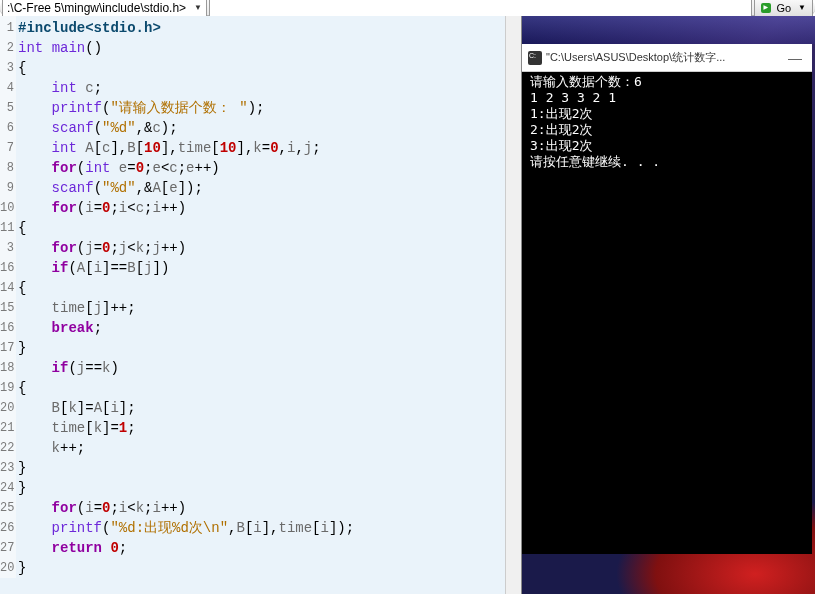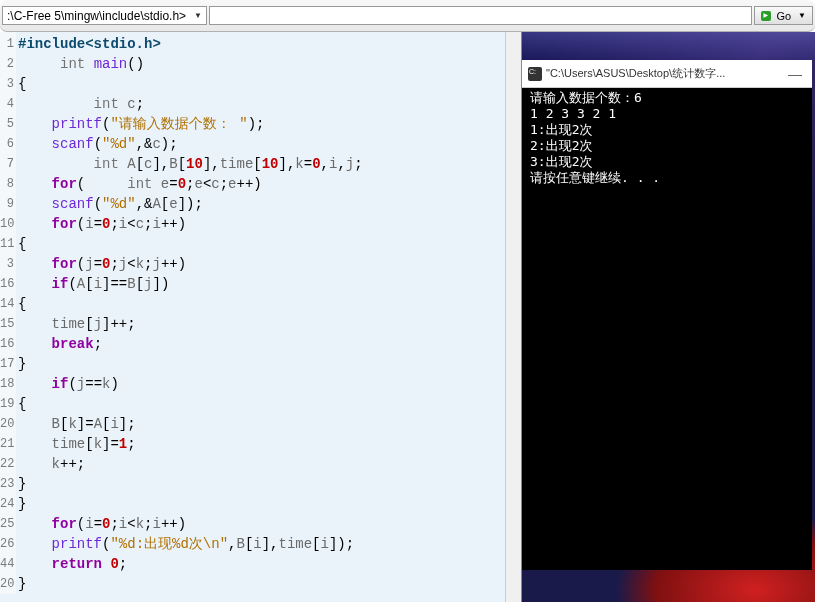--- a/index.html
+++ b/index.html
@@ -1,32 +1,32 @@
 <!DOCTYPE html>
 <html><head>
 <meta charset="utf-8">
 <style>
 * { margin: 0; padding: 0; box-sizing: border-box; }
 body { font-family: "Consolas", "Courier New", monospace; font-size: 13px; background: #fff; width: 815px; height: 602px; overflow: hidden; position: relative; }
-.toolbar { height: 32px; background: linear-gradient(#f8f8f8, #e8e8e8); border-bottom: 1px solid #b0b0b0; display: flex; align-items: center; padding: 0 2px; gap: 2px; font-family: "Segoe UI", sans-serif; font-size: 12px; border-radius: 7px; }
+.toolbar { height: 16px; background: linear-gradient(#f8f8f8, #e8e8e8); border-bottom: 1px solid #b0b0b0; display: flex; align-items: center; padding: 0 2px; gap: 2px; font-family: "Segoe UI", sans-serif; font-size: 12px; border-radius: 7px; }
 .path-dropdown { background: #fff; border: 1px solid #999; padding: 1px 4px; height: 19px; display: flex; align-items: center; width: 205px; justify-content: space-between; }
 .path-dropdown .chev { font-size: 8px; color: #333; }
 .search-input { flex: 1; background: #fff; border: 1px solid #999; height: 19px; padding: 0 4px; }
 .go-btn { background: linear-gradient(#fafafa, #e0e0e0); border: 1px solid #999; height: 19px; padding: 0 6px; display: flex; align-items: center; gap: 5px; font-size: 11px; }
 .go-icon { width: 10px; height: 10px; background: #2a9d2a; border-radius: 2px; display: inline-block; position: relative; }
 .go-icon::after { content: "▶"; position: absolute; color: #fff; font-size: 6px; left: 2px; top: 0; }
 .go-chev { font-size: 8px; margin-left: 2px; }
 
 .main-area { display: flex; height: 578px; }
 .editor { width: 522px; background: #eaf3fa; border-right: 1px solid #888; overflow: hidden; position: relative; }
 .gutter { position: absolute; left: 0; top: 0; width: 16px; background: #f4f8fb; color: #7a7a7a; text-align: right; padding-top: 2px; font-size: 12px; line-height: 20px; }
 .gutter div { padding-right: 2px; }
 .code { position: absolute; left: 18px; top: 2px; font-family: Consolas, "Courier New", monospace; font-size: 14px; line-height: 20px; white-space: pre; }
 .k-pre { color: #0c4a6e; font-weight: bold; }
-.k-type { color: #737373; margin-left: 42px; }
+.k-type { color: #6d28d9; }
 .k-kw { color: #9000a0; font-weight: bold; }
 .k-fn { color: #6d28d9; }
 .k-str { color: #b07000; }
 .k-num { color: #c00000; font-weight: bold; }
 .k-var { color: #6a6a6a; }
 .k-op { color: #000; }
 .k-pun { color: #000; }
 .scrollbar-v { position: absolute; right: 0; top: 0; bottom: 0; width: 16px; background: #f0f0f0; border-left: 1px solid #ccc; }
 
 .right-pane { flex: 1; background: #1a1a4a; position: relative; }
@@ -80,21 +80,21 @@
         <div>17</div>
         <div>18</div>
         <div>19</div>
         <div>20</div>
         <div>21</div>
         <div>22</div>
         <div>23</div>
         <div>24</div>
         <div>25</div>
         <div>26</div>
-        <div>44</div>
+        <div>27</div>
         <div>20</div>
       </div>
     <div class="code" id="codebody"><div><span class="k-pre">#include&lt;stdio.h&gt;</span></div><div><span class="k-type">int</span><span class="k-op"> </span><span class="k-fn">main</span><span class="k-pun">()</span></div><div><span class="k-pun">{</span></div><div><span class="k-op">    </span><span class="k-type">int</span><span class="k-op"> </span><span class="k-var">c</span><span class="k-pun">;</span></div><div><span class="k-op">    </span><span class="k-fn">printf</span><span class="k-pun">(</span><span class="k-str">"请输入数据个数：</span><span class="k-op"> </span><span class="k-str">"</span><span class="k-pun">);</span></div><div><span class="k-op">    </span><span class="k-fn">scanf</span><span class="k-pun">(</span><span class="k-str">"%d"</span><span class="k-pun">,&amp;</span><span class="k-var">c</span><span class="k-pun">);</span></div><div><span class="k-op">    </span><span class="k-type">int</span><span class="k-op"> </span><span class="k-var">A</span><span class="k-pun">[</span><span class="k-var">c</span><span class="k-pun">],</span><span class="k-var">B</span><span class="k-pun">[</span><span class="k-num">10</span><span class="k-pun">],</span><span class="k-var">time</span><span class="k-pun">[</span><span class="k-num">10</span><span class="k-pun">],</span><span class="k-var">k</span><span class="k-pun">=</span><span class="k-num">0</span><span class="k-pun">,</span><span class="k-var">i</span><span class="k-pun">,</span><span class="k-var">j</span><span class="k-pun">;</span></div><div><span class="k-op">    </span><span class="k-kw">for</span><span class="k-pun">(</span><span class="k-type">int</span><span class="k-op"> </span><span class="k-var">e</span><span class="k-pun">=</span><span class="k-num">0</span><span class="k-pun">;</span><span class="k-var">e</span><span class="k-pun">&lt;</span><span class="k-var">c</span><span class="k-pun">;</span><span class="k-var">e</span><span class="k-pun">++)</span></div><div><span class="k-op">    </span><span class="k-fn">scanf</span><span class="k-pun">(</span><span class="k-str">"%d"</span><span class="k-pun">,&amp;</span><span class="k-var">A</span><span class="k-pun">[</span><span class="k-var">e</span><span class="k-pun">]);</span></div><div><span class="k-op">    </span><span class="k-kw">for</span><span class="k-pun">(</span><span class="k-var">i</span><span class="k-pun">=</span><span class="k-num">0</span><span class="k-pun">;</span><span class="k-var">i</span><span class="k-pun">&lt;</span><span class="k-var">c</span><span class="k-pun">;</span><span class="k-var">i</span><span class="k-pun">++)</span></div><div><span class="k-pun">{</span></div><div><span class="k-op">    </span><span class="k-kw">for</span><span class="k-pun">(</span><span class="k-var">j</span><span class="k-pun">=</span><span class="k-num">0</span><span class="k-pun">;</span><span class="k-var">j</span><span class="k-pun">&lt;</span><span class="k-var">k</span><span class="k-pun">;</span><span class="k-var">j</span><span class="k-pun">++)</span></div><div><span class="k-op">    </span><span class="k-kw">if</span><span class="k-pun">(</span><span class="k-var">A</span><span class="k-pun">[</span><span class="k-var">i</span><span class="k-pun">]==</span><span class="k-var">B</span><span class="k-pun">[</span><span class="k-var">j</span><span class="k-pun">])</span></div><div><span class="k-pun">{</span></div><div><span class="k-op">    </span><span class="k-var">time</span><span class="k-pun">[</span><span class="k-var">j</span><span class="k-pun">]++;</span></div><div><span class="k-op">    </span><span class="k-kw">break</span><span class="k-pun">;</span></div><div><span class="k-pun">}</span></div><div><span class="k-op">    </span><span class="k-kw">if</span><span class="k-pun">(</span><span class="k-var">j</span><span class="k-pun">==</span><span class="k-var">k</span><span class="k-pun">)</span></div><div><span class="k-pun">{</span></div><div><span class="k-op">    </span><span class="k-var">B</span><span class="k-pun">[</span><span class="k-var">k</span><span class="k-pun">]=</span><span class="k-var">A</span><span class="k-pun">[</span><span class="k-var">i</span><span class="k-pun">];</span></div><div><span class="k-op">    </span><span class="k-var">time</span><span class="k-pun">[</span><span class="k-var">k</span><span class="k-pun">]=</span><span class="k-num">1</span><span class="k-pun">;</span></div><div><span class="k-op">    </span><span class="k-var">k</span><span class="k-pun">++;</span></div><div><span class="k-pun">}</span></div><div><span class="k-pun">}</span></div><div><span class="k-op">    </span><span class="k-kw">for</span><span class="k-pun">(</span><span class="k-var">i</span><span class="k-pun">=</span><span class="k-num">0</span><span class="k-pun">;</span><span class="k-var">i</span><span class="k-pun">&lt;</span><span class="k-var">k</span><span class="k-pun">;</span><span class="k-var">i</span><span class="k-pun">++)</span></div><div><span class="k-op">    </span><span class="k-fn">printf</span><span class="k-pun">(</span><span class="k-str">"%d:出现%d次\n"</span><span class="k-pun">,</span><span class="k-var">B</span><span class="k-pun">[</span><span class="k-var">i</span><span class="k-pun">],</span><span class="k-var">time</span><span class="k-pun">[</span><span class="k-var">i</span><span class="k-pun">]);</span></div><div><span class="k-op">    </span><span class="k-kw">return</span><span class="k-op"> </span><span class="k-num">0</span><span class="k-pun">;</span></div><div><span class="k-pun">}</span></div></div>
     <div class="scrollbar-v"></div>
   </div>
 
   <div class="right-pane">
     <div class="desktop-bg"></div>
     <div class="top-blur"></div>
     <div class="red-blob"></div>

